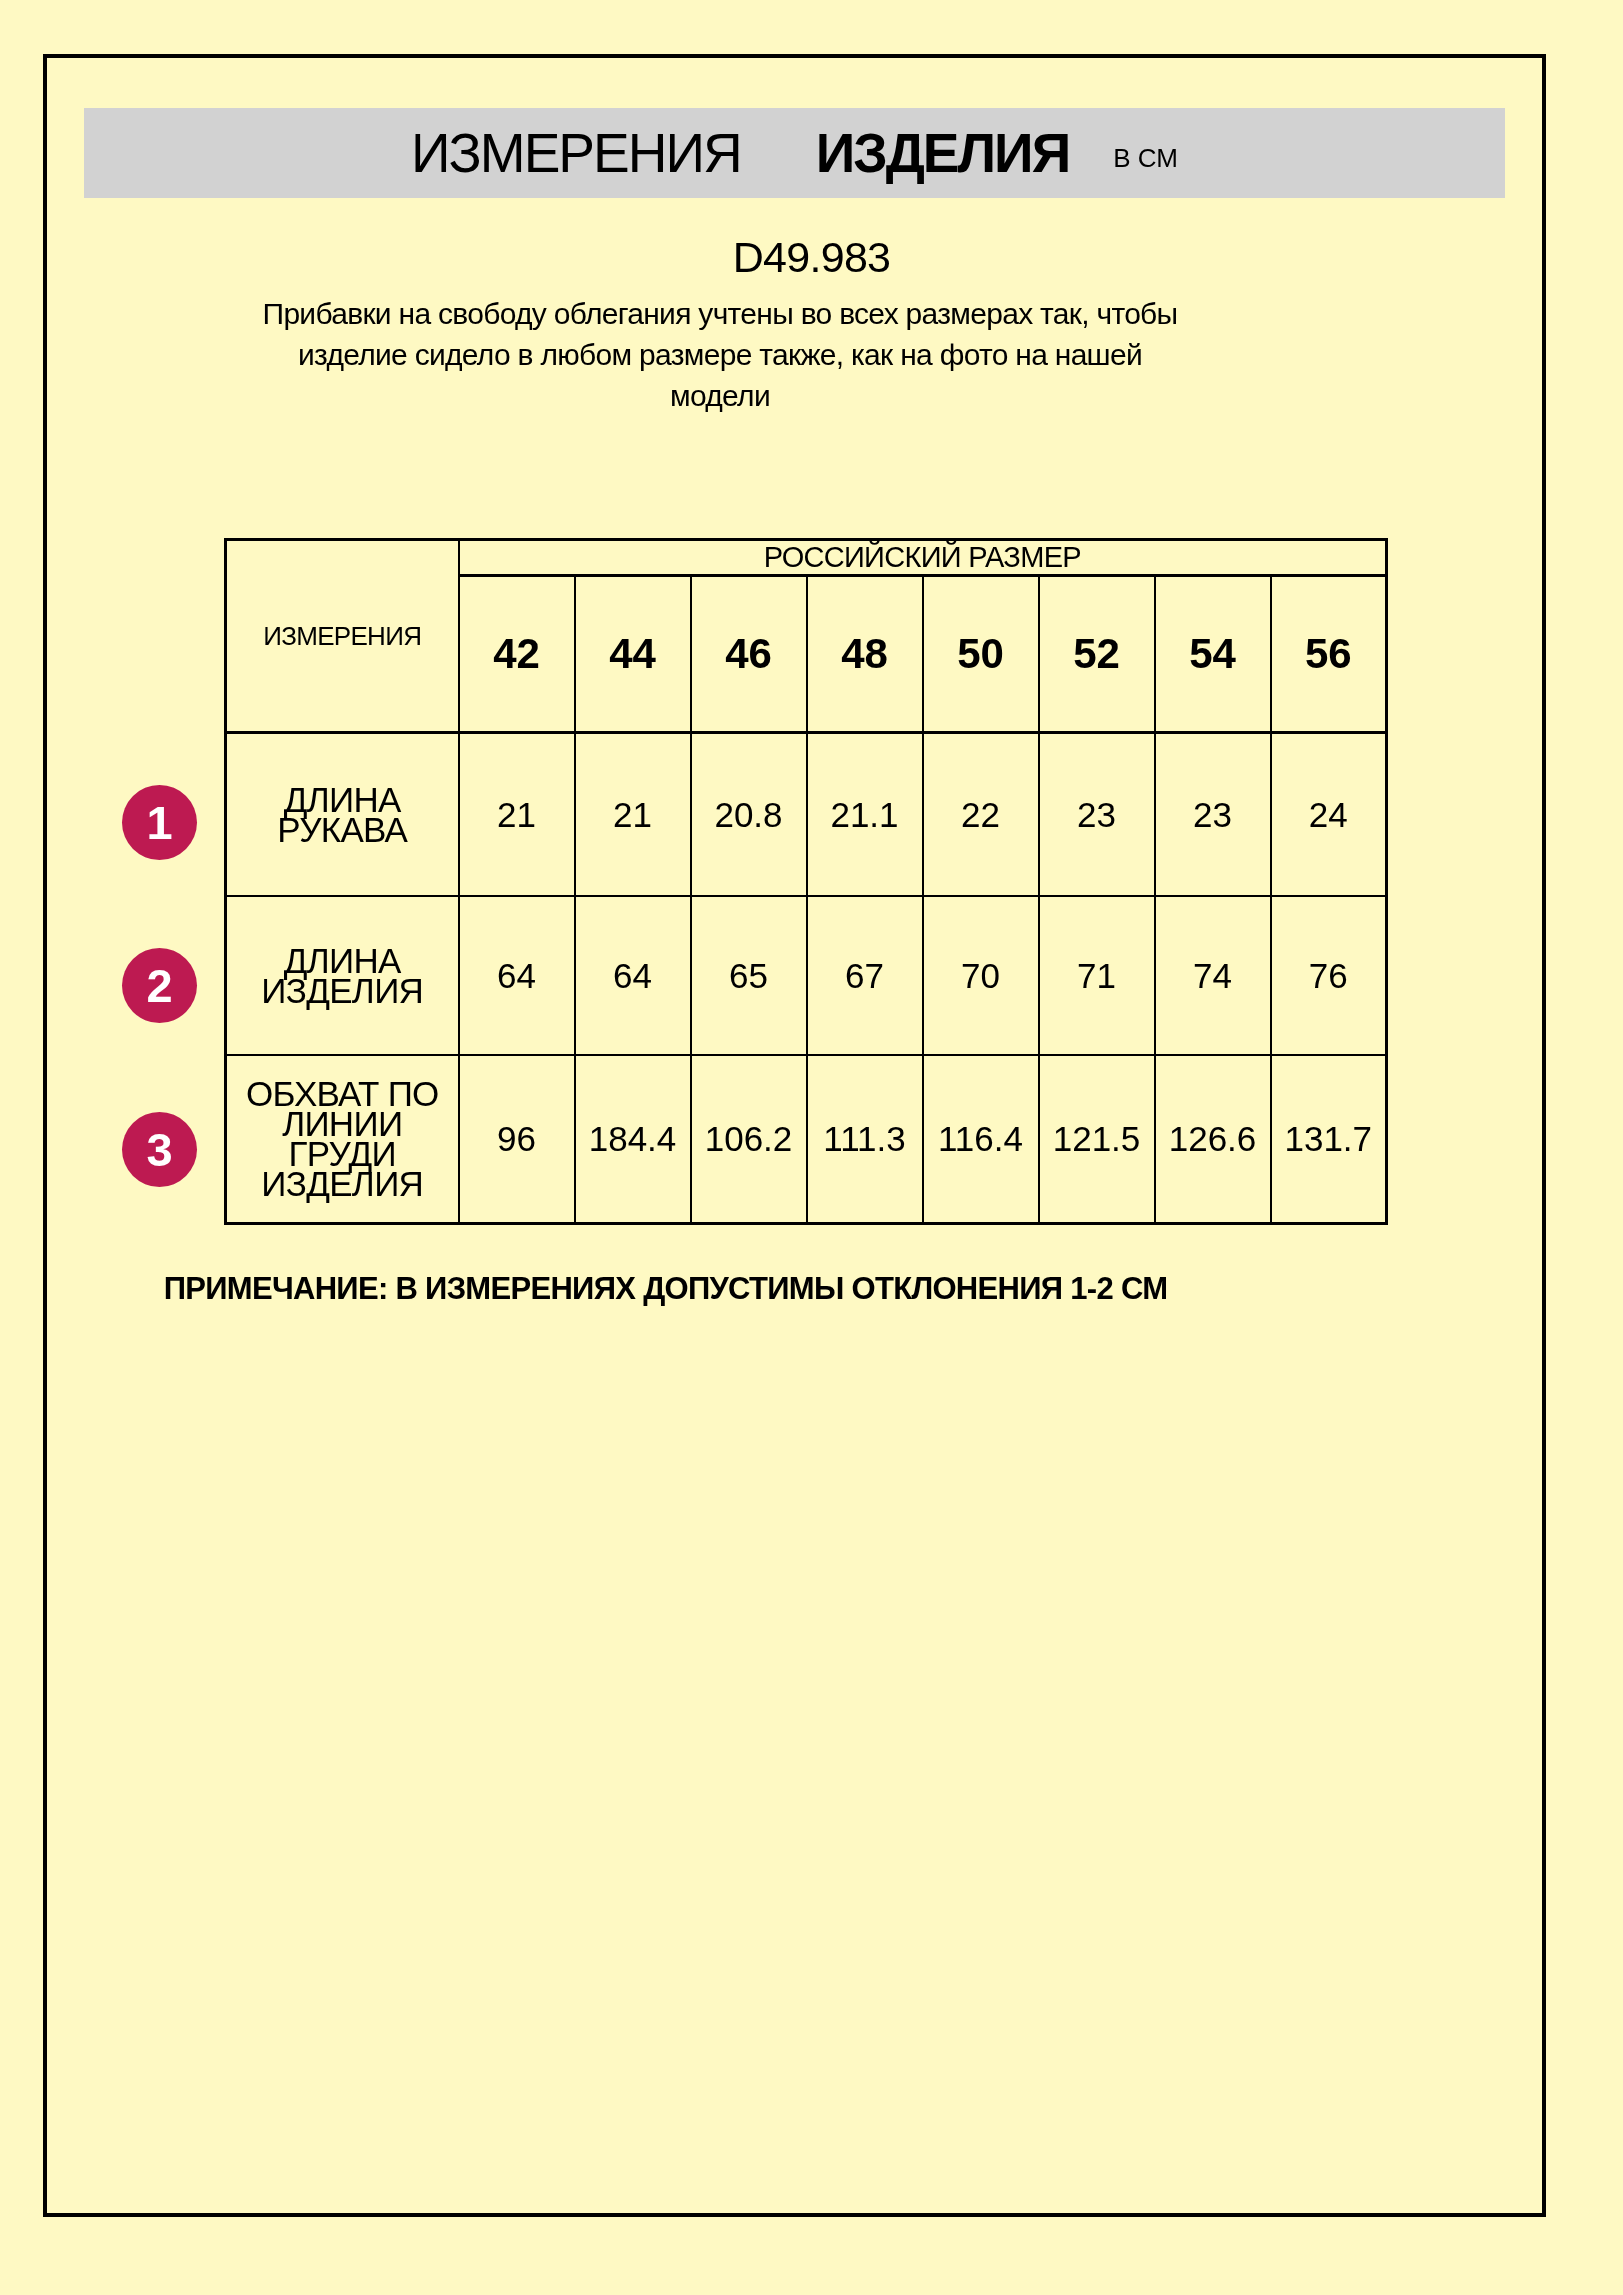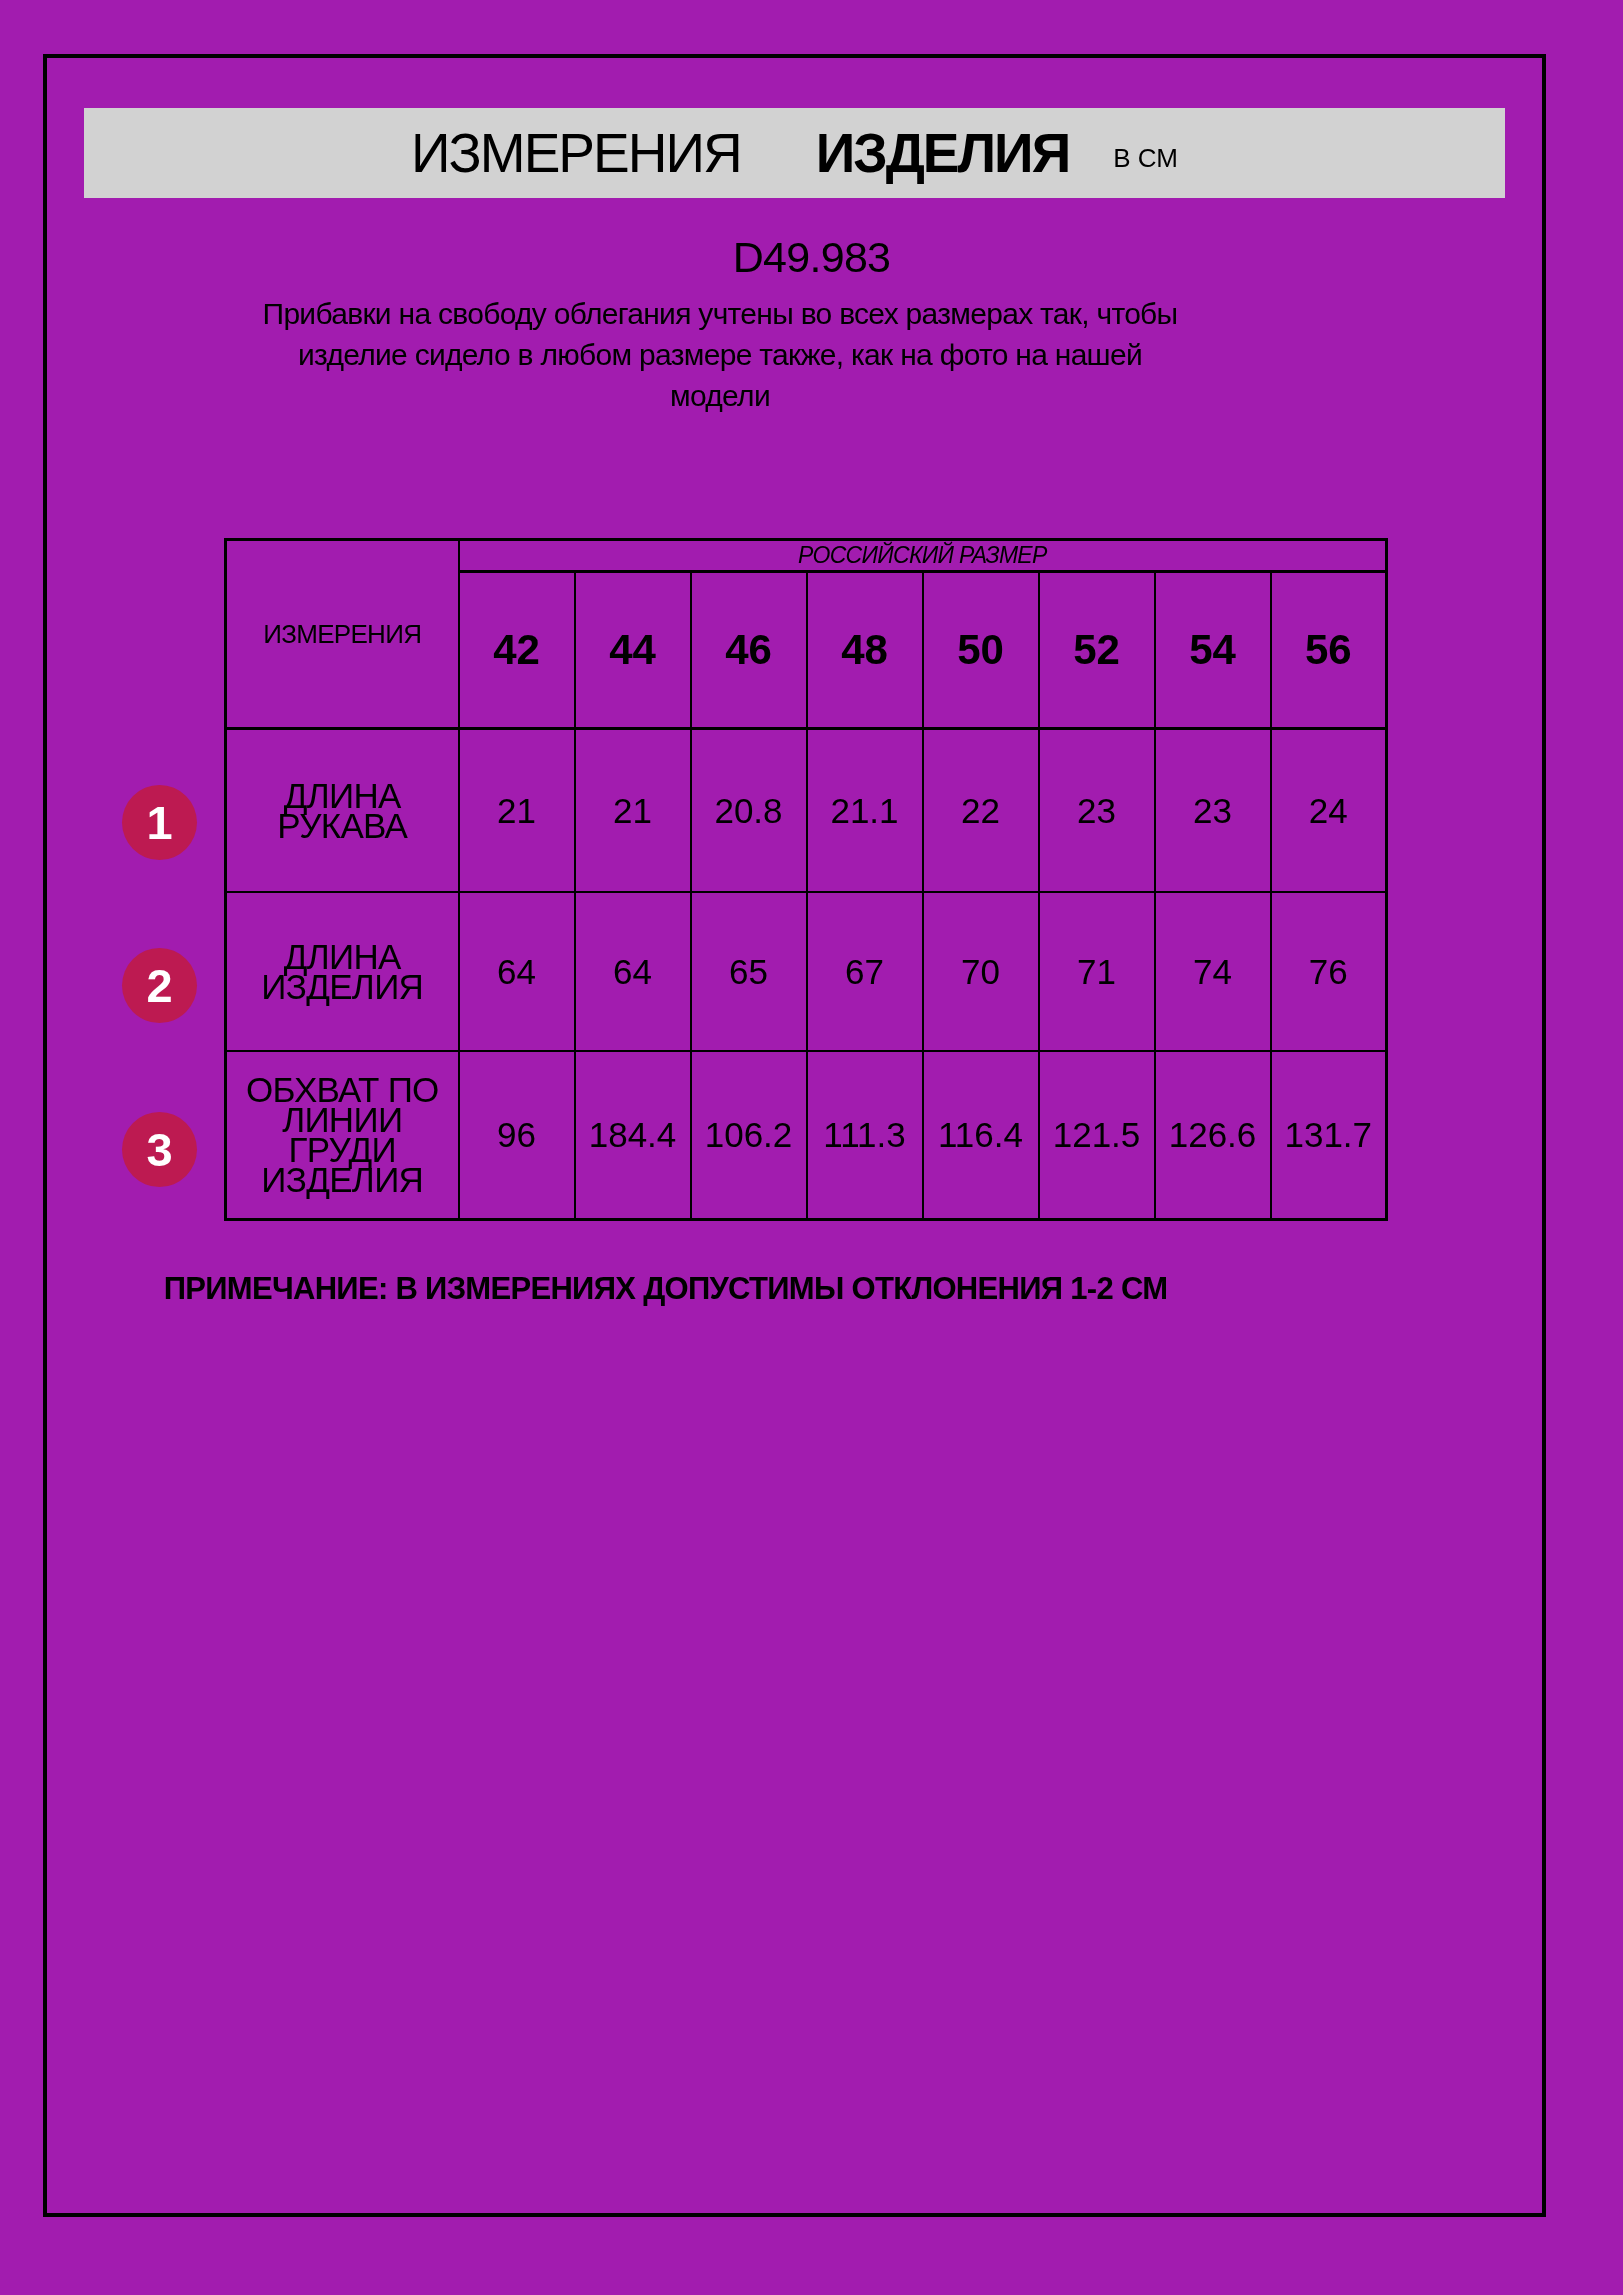--- a/index.html
+++ b/index.html
@@ -1,19 +1,19 @@
 <!DOCTYPE html>
 <html style="--accent: #bd1a51; --title_bar_bg: #d2d2d2;font-size:10.5px"><head>
 <meta charset="utf-8">
 <style>
   html,body{margin:0;padding:0;background:#ffffff;}
   .page{
     position:relative;
     width:1623px;height:2295px;
-    background:#a21caf;
+    background:#fef9c3;
     font-family:"Liberation Sans",sans-serif;
     color:#000;
     overflow:hidden;
   }
   .frame{
     position:absolute;left:43px;top:54px;
     width:1495px;height:2155px;
     border:4.6px solid #000;
   }
   .titlebar{
@@ -40,21 +40,21 @@
     border:3.3px solid #000;
   }
   table.sizes td{
     border:2px solid #000;
     text-align:center;vertical-align:middle;
     padding:0;
   }
   col.c0{width:233px;}
   col.cs{width:116px;}
   tr.group-row td{height:29px;}
-  td.group{font-size:23px;letter-spacing:-0.7px;border-bottom-width:3.9px !important;font-style:italic;}
+  td.group{font-size:29px;letter-spacing:-0.7px;border-bottom-width:3.9px !important;}
   td.corner{border-bottom-width:3.9px !important;font-size:26px;letter-spacing:-0.7px;}
   tr.sizes-row td{height:154px;font-size:42px;font-weight:bold;border-bottom-width:3.9px !important;}
   tr.data-row td{font-size:35px;text-align:center;}
   tr.r1 td{height:161px;}
   tr.r2 td{height:157px;}
   tr.r3 td{height:166px;}
   td.label{font-size:25px;line-height:30px;letter-spacing:-0.7px;font-weight:normal;}
   .marker{
     position:absolute;left:122px;
     width:75px;height:75px;border-radius:50%;

